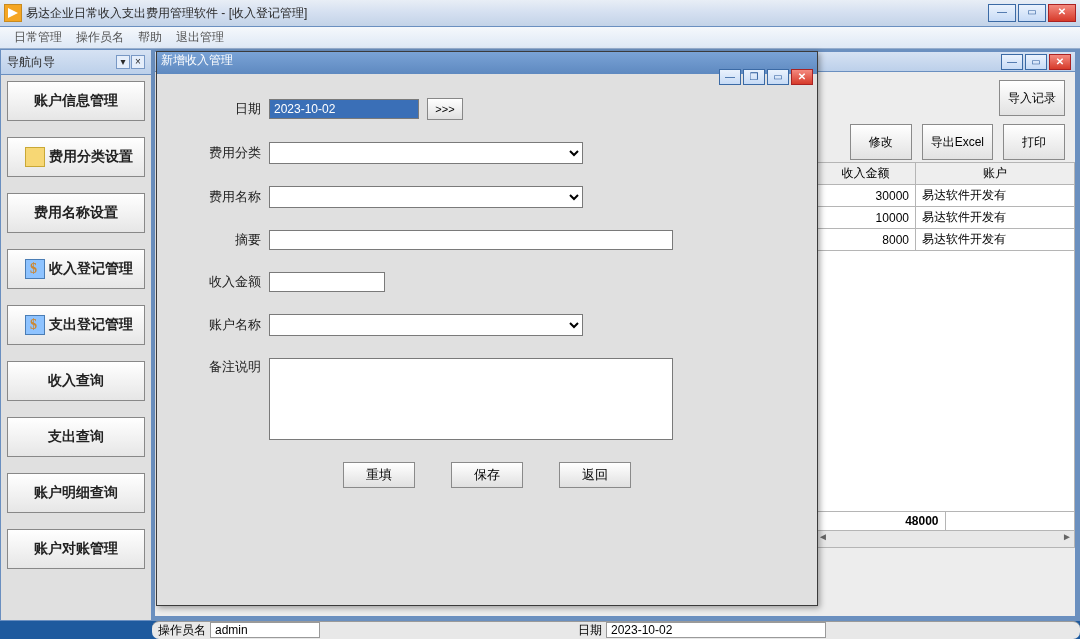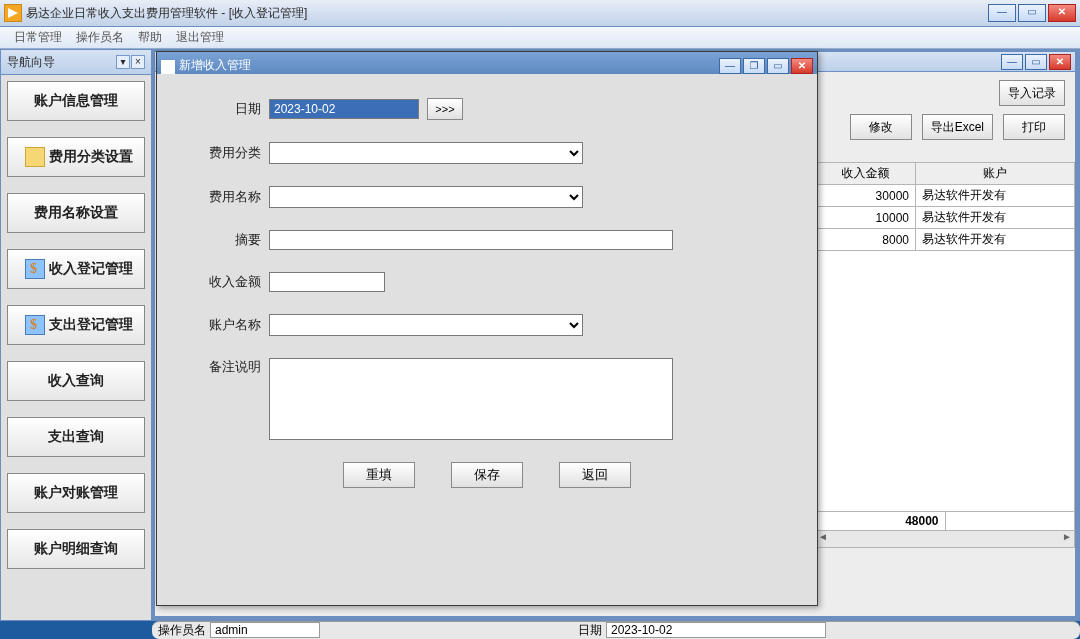--- a/index.html
+++ b/index.html
@@ -33,36 +33,36 @@
 
 .mdi-client { flex: 1; position: relative; background: #6b90bf; }
 
 
 .child-window { position: absolute; left: 2px; top: 2px; right: 4px; bottom: 4px; background: #e0e0e0; border: 1px solid #6a8fc0; }
 .child-titlebar { height: 20px; background: linear-gradient(to bottom, #d6e2f3, #bcd0ea); border-bottom: 1px solid #6a8fc0; display: flex; align-items: center; justify-content: flex-end; padding-right: 4px; gap: 2px; }
 .child-content { position: absolute; left: 0; right: 0; top: 20px; bottom: 0; background: #ededed; }
 
 .right-toolbar { position: absolute; right: 10px; top: 8px; display: flex; flex-direction: column; gap: 8px; align-items: flex-end; }
 .right-toolbar .row { display: flex; gap: 10px; }
-.tool-btn { min-width: 62px; height: 26px; background: linear-gradient(to bottom,#fff,#e2e2e2); border: 1px solid #8a8a8a; padding: 0 8px; display: flex; align-items: center; justify-content: center; cursor: pointer; font-size: 12px; }
+.tool-btn { min-width: 62px; height: 36px; background: linear-gradient(to bottom,#fff,#e2e2e2); border: 1px solid #8a8a8a; padding: 0 8px; display: flex; align-items: center; justify-content: center; cursor: pointer; font-size: 12px; }
 
 
 .right-table { position: absolute; right: 0; top: 90px; width: 260px; }
 .right-table table { border-collapse: collapse; width: 100%; background: #fff; }
 .right-table th, .right-table td { border: 1px solid #b5b5b5; padding: 2px 6px; font-size: 12px; height: 18px; }
 .right-table th { background: #eee; font-weight: normal; }
 .right-table td.num { text-align: right; }
 .right-table .total-row td { font-weight: bold; }
 .right-table .scrollbar-placeholder { height: 17px; background: #e8e8e8; border: 1px solid #b5b5b5; border-top: none; position: relative; }
 .right-table .scrollbar-placeholder::before { content: '◄'; position: absolute; left: 2px; top: 0; font-size: 10px; color: #666; }
 .right-table .scrollbar-placeholder::after { content: '►'; position: absolute; right: 2px; top: 0; font-size: 10px; color: #666; }
 
 
 .dialog { position: absolute; left: 156px; top: 51px; width: 662px; height: 555px; background: #e0e0e0; border: 1px solid #3b3b3b; box-shadow: 2px 2px 6px rgba(0,0,0,0.35); }
-.dialog .dlg-titlebar { height: 22px; background: linear-gradient(to bottom, #7aa3d6, #5e89c0); display: flex; align-items: flex-end; padding: 0 4px; color: #fff; }
+.dialog .dlg-titlebar { height: 22px; background: linear-gradient(to bottom, #7aa3d6, #5e89c0); display: flex; align-items: flex-start; padding: 0 4px; color: #fff; flex-direction: column; }
 .dialog .dlg-titlebar .dlg-icon { width: 14px; height: 14px; background: #fff; margin-right: 4px; }
 .dialog .dlg-titlebar .wc { margin-left: auto; display: flex; gap: 2px; }
 .dlg-body { padding: 24px 16px 0 16px; }
 
 .form-row { display: flex; align-items: center; margin-bottom: 22px; }
 .form-row .lbl { width: 96px; text-align: right; padding-right: 8px; font-size: 13px; color: #222; }
 .form-row input[type=text], .form-row select, .form-row textarea { border: 1px solid #7a7a7a; background: #fff; font-size: 12px; padding: 2px 4px; }
 .date-input { width: 150px; height: 20px; background: #3a6fb7 !important; color: #fff; }
 .date-input::selection { background: #3a6fb7; }
 .date-btn { width: 36px; height: 22px; margin-left: 8px; background: linear-gradient(to bottom,#fff,#e0e0e0); border: 1px solid #888; cursor: pointer; font-size: 11px; }
@@ -133,24 +133,24 @@
           <span class="nav-icon doc"></span>
           <span>支出登记管理</span>
         </div>
       <div class="nav-btn">
           <span>收入查询</span>
         </div>
       <div class="nav-btn">
           <span>支出查询</span>
         </div>
       <div class="nav-btn">
+          <span>账户明细查询</span>
+        </div>
+      <div class="nav-btn">
           <span>账户对账管理</span>
-        </div>
-      <div class="nav-btn">
-          <span>账户明细查询</span>
         </div>
     </div>
   </div>
 
   <div class="mdi-client">
     <div class="child-window">
       <div class="child-titlebar">
         <span class="wc-btn">—</span>
         <span class="wc-btn">▭</span>
         <span class="wc-btn close">✕</span>

